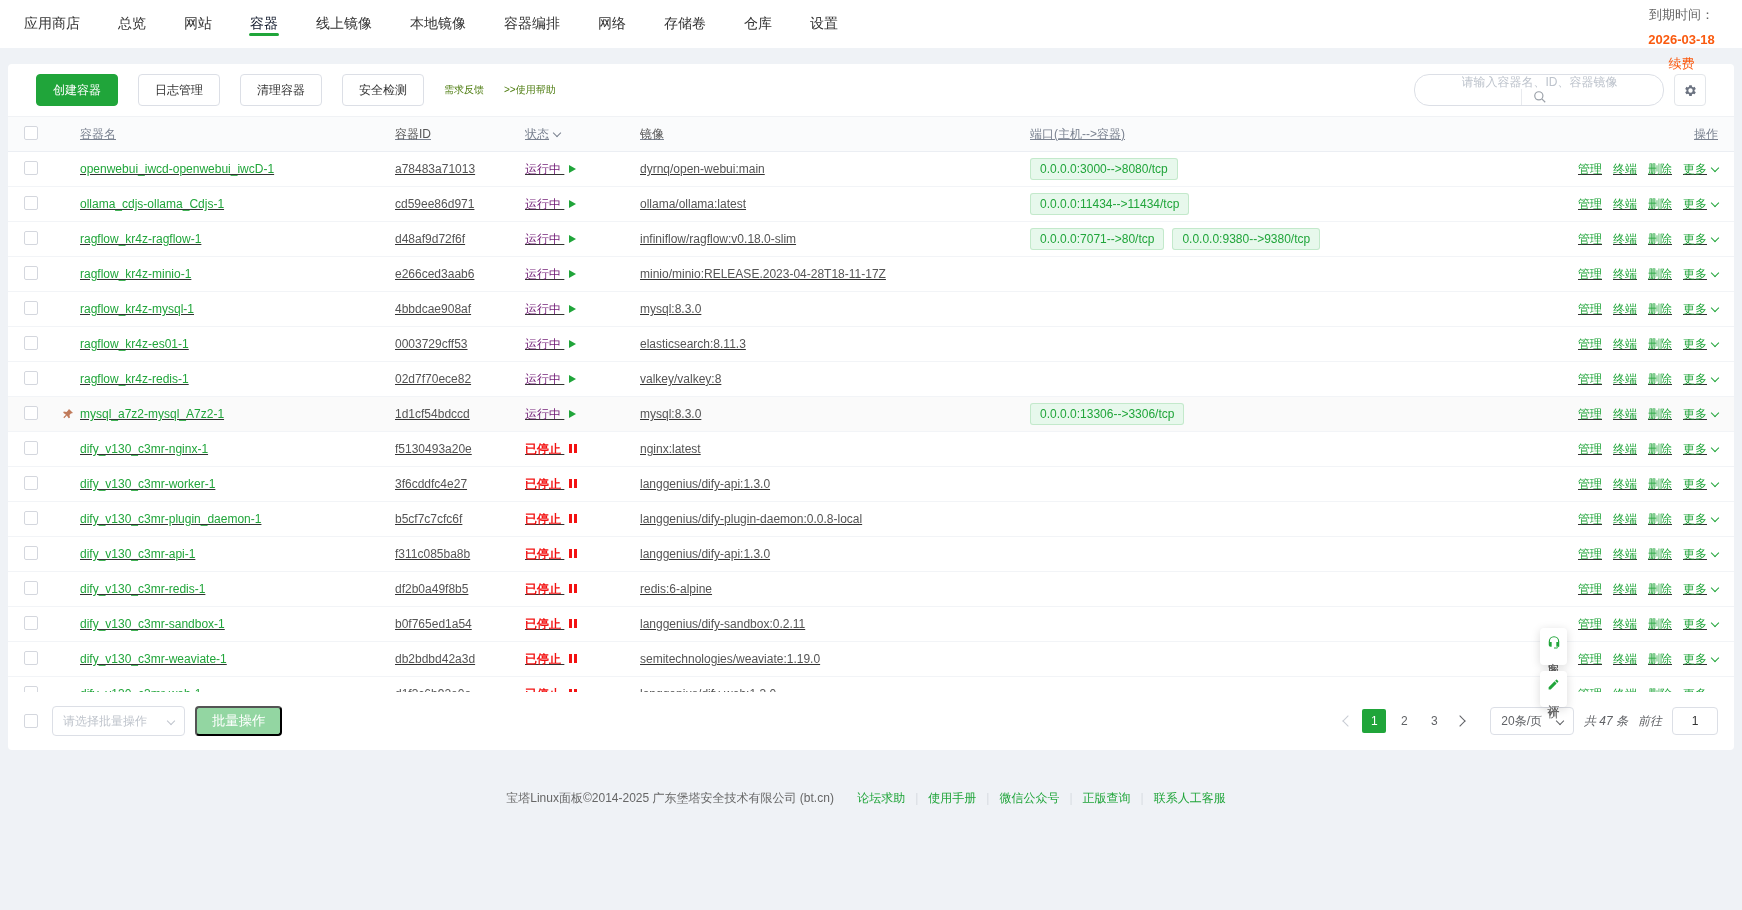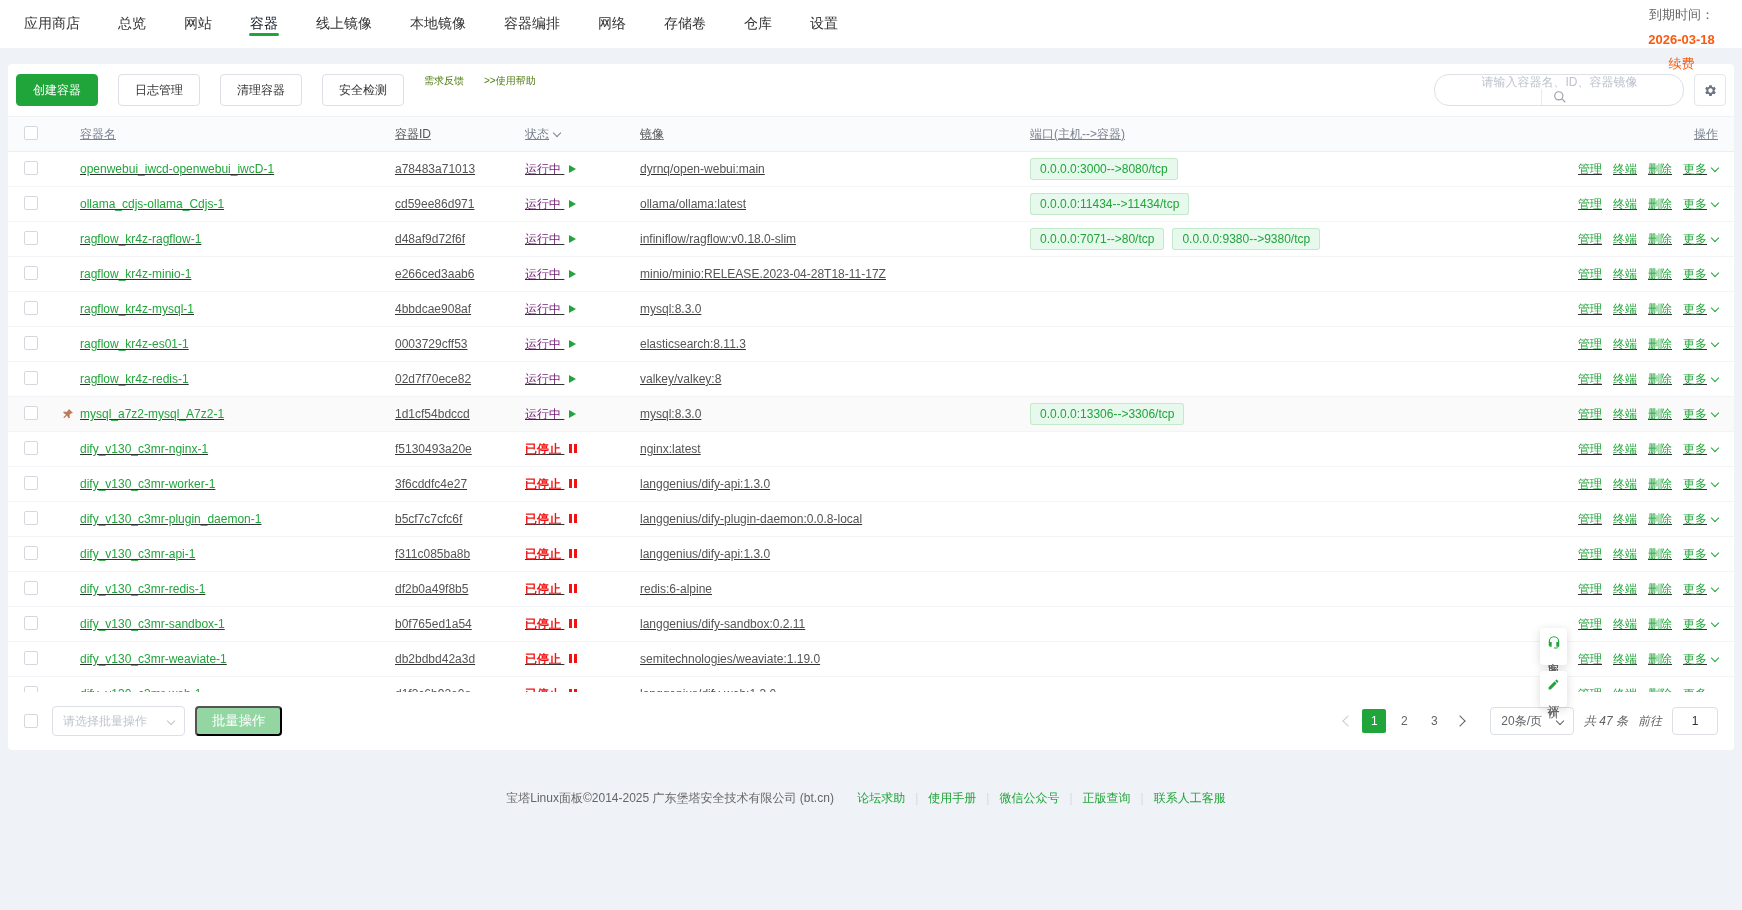--- a/index.html
+++ b/index.html
@@ -19,21 +19,21 @@
   .tab.active::after { content:""; position:absolute; left:50%; transform:translateX(-50%); bottom:0; width:30px; height:3px; background:#20a53a; border-radius:2px; }
   .license { margin-left:auto; display:flex; align-items:center; gap:8px; font-size:13px; white-space:nowrap;flex-direction:column; }
   .vip-badge { display:inline-flex; align-items:center; gap:5px; background:#474747; color:#f3cc8a; border-radius:11px; padding:3px 11px 3px 6px; font-size:12px; }
   .expire-label { color:#666; }
   .expire-date { color:#fa5a0f; font-weight:bold; }
   .renew { color:#fa5a0f; cursor:pointer; }
 
   
   .card { margin:16px 8px 0; background:#fff; border-radius:4px; }
 
-  .toolbar { display:flex; padding:10px 8px; gap:20px; }
+  .toolbar { display:flex; align-items:center; padding:10px 28px; gap:20px; }
   .btn { height:32px; padding:0 16px; border-radius:4px; font-size:12px; display:inline-flex; align-items:center; cursor:pointer; white-space:nowrap; }
   .btn-primary { background:#20a53a; color:#fff; border:1px solid #20a53a; }
   .btn-plain { background:#fff; border:1px solid #dcdfe6; color:#333; }
   .tlink { color:#4d7c0f; font-size:10px; cursor:pointer; white-space:nowrap; }
   .toolbar-right { margin-left:auto; display:flex; align-items:center; gap:10px; }
   .searchbox { width:250px; height:32px; border:1px solid #dcdfe6; border-radius:15px; display:flex; align-items:center; background:#fff;flex-direction:column; }
   .searchbox input { flex:1; border:none; outline:none; padding:0 10px; font-size:12px; color:#333; font-family:inherit; background:transparent; min-width:0; }
   .searchbox input::placeholder { color:#bdc3cc; }
   .search-btn { width:36px; height:100%; display:flex; align-items:center; justify-content:center; border-left:1px solid #e8eaee; cursor:pointer; }
   .gear-btn { width:32px; height:32px; border:1px solid #e3e6ea; border-radius:4px; display:flex; align-items:center; justify-content:center; background:#fff; cursor:pointer; }

